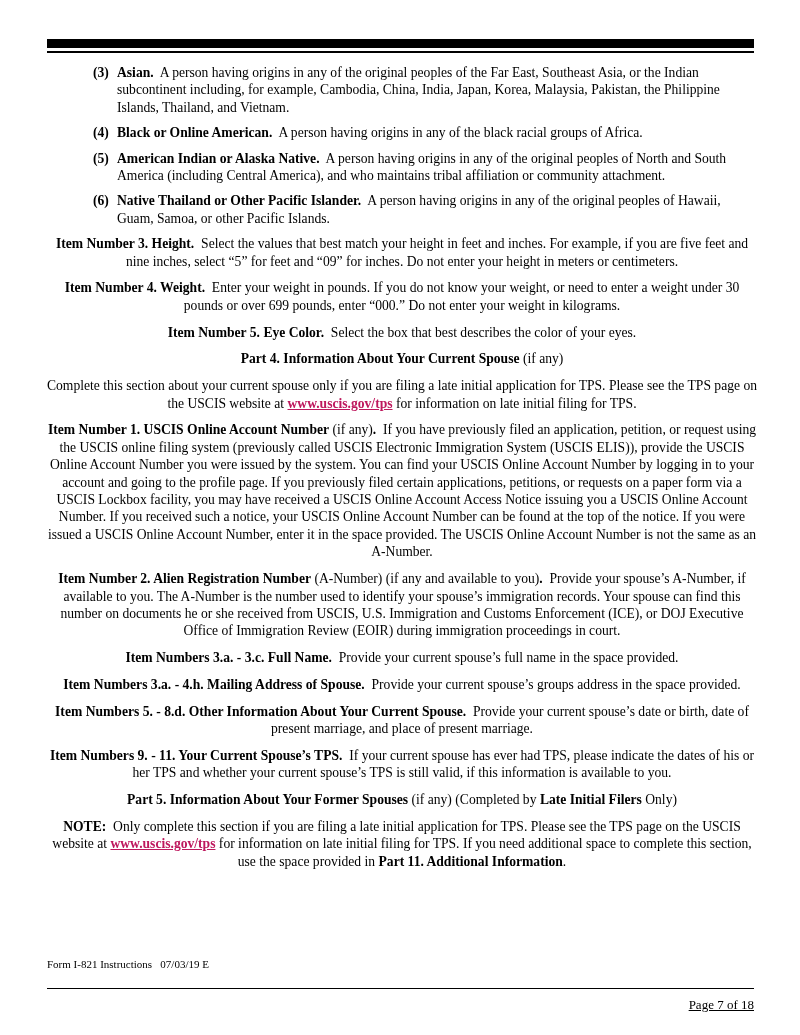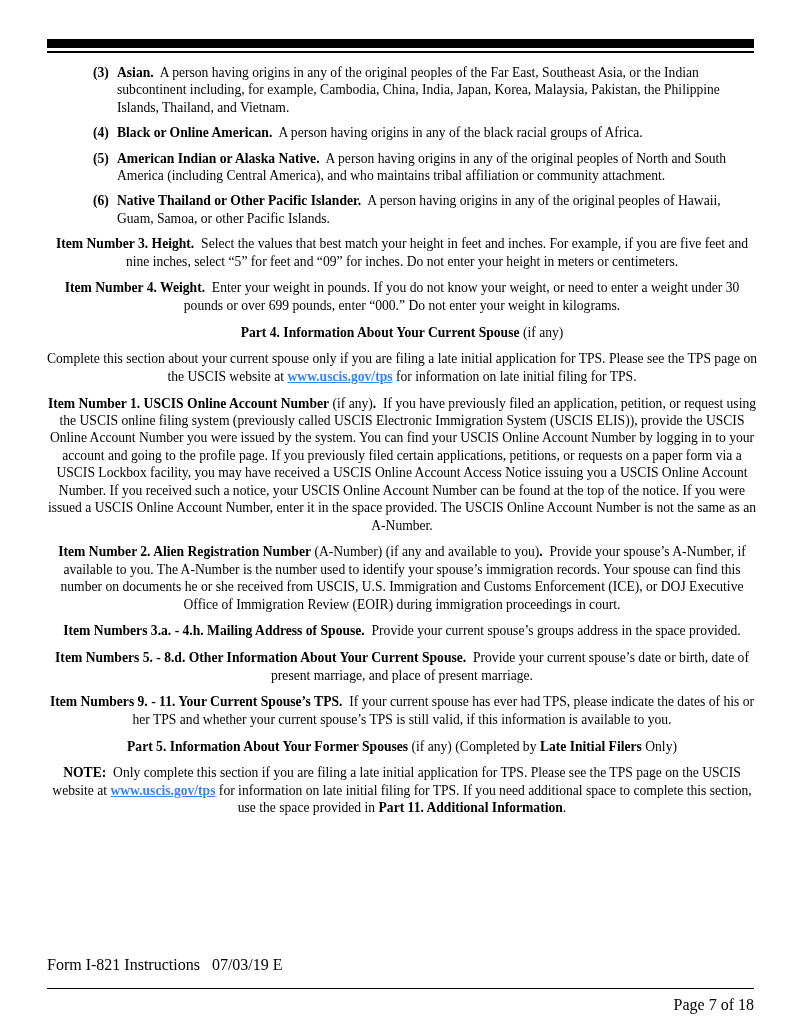--- a/index.html
+++ b/index.html
@@ -10,24 +10,24 @@
   }
   .top-rule-thick { position: absolute; left: 47px; top: 39px; width: 707px; height: 9px; background: #000; }
   .top-rule-thin { position: absolute; left: 47px; top: 51px; width: 707px; height: 2px; background: #000; }
   .content { position: absolute; left: 47px; top: 64px; width: 710px; }
   .list { margin: 0 0 0 46px; padding: 0; }
   .li { display: flex; margin-bottom: 8px; }
   .li .num { width: 24px; flex: none; font-weight: bold; }
   .li .txt { flex: 1; }
   b { font-weight: bold; margin-top: 45px; }
   p { margin: 0 0 9.4px 0; text-align: center; }
-  a { color: #3b82f6; font-weight: bold; text-decoration: underline; }
+  a { color: #be185d; font-weight: bold; text-decoration: underline; }
   .footer-rule { position: absolute; left: 47px; top: 988px; width: 707px; height: 1px; background: #000; }
-  .footer-left { position: absolute; left: 47px; top: 956px; font-size: 16px; }
-  .footer-right { position: absolute; right: 46px; top: 996px; font-size: 16px; }
+  .footer-left { position: absolute; left: 47px; top: 956px; font-size: 11px; }
+  .footer-right { position: absolute; right: 46px; top: 996px; font-size: 13px; text-decoration: underline; }
 </style>
 </head>
 <body>
 
 <div class="top-rule-thick"></div>
 <div class="top-rule-thin"></div>
 
 <div class="content">
 
   <div class="list">
@@ -44,25 +44,27 @@
       <span class="txt"><b>American Indian or Alaska Native.</b>&nbsp; <span>A person having origins in any of the original peoples of North and South America (including Central America), and who maintains tribal affiliation or community attachment.</span></span>
     </div>
     <div class="li">
       <span class="num">(6)</span>
       <span class="txt"><b>Native Thailand or Other Pacific Islander.</b>&nbsp; <span>A person having origins in any of the original peoples of Hawaii, Guam, Samoa, or other Pacific Islands.</span></span>
     </div>
   </div>
 
   <p><b>Item Number 3.  Height.</b>&nbsp; <span>Select the values that best match your height in feet and inches.  For example, if you are five feet and nine inches, select “5” for feet and “09” for inches.  Do not enter your height in meters or centimeters.</span></p>
   <p><b>Item Number 4.  Weight.</b>&nbsp; <span>Enter your weight in pounds.  If you do not know your weight, or need to enter a weight under 30 pounds or over 699 pounds, enter “000.”  Do not enter your weight in kilograms.</span></p>
+  <p><b>Item Number 5.  Eye Color.</b>&nbsp; <span>Select the box that best describes the color of your eyes.</span></p>
 
   <p><b>Part 4.  Information About Your Current Spouse</b> <span>(if any)</span></p>
   <p><span>Complete this section about your current spouse only if you are filing a late initial application for TPS.  Please see the TPS page on the USCIS website at</span> <a>www.uscis.gov/tps</a> <span>for information on late initial filing for TPS.</span></p>
   <p><b>Item Number 1.  USCIS Online Account Number</b> <span>(if any)</span><b>.</b>&nbsp; <span>If you have previously filed an application, petition, or request using the USCIS online filing system (previously called USCIS Electronic Immigration System (USCIS ELIS)), provide the USCIS Online Account Number you were issued by the system.  You can find your USCIS Online Account Number by logging in to your account and going to the profile page.  If you previously filed certain applications, petitions, or requests on a paper form via a USCIS Lockbox facility, you may have received a USCIS Online Account Access Notice issuing you a USCIS Online Account Number.  If you received such a notice, your USCIS Online Account Number can be found at the top of the notice.  If you were issued a USCIS Online Account Number, enter it in the space provided.  The USCIS Online Account Number is not the same as an A-Number.</span></p>
   <p><b>Item Number 2.  Alien Registration Number</b> <span>(A-Number) (if any and available to you)</span><b>.</b>&nbsp; <span>Provide your spouse’s A-Number, if available to you.  The A-Number is the number used to identify your spouse’s immigration records.  Your spouse can find this number on documents he or she received from USCIS, U.S. Immigration and Customs Enforcement (ICE), or DOJ Executive Office of Immigration Review (EOIR) during immigration proceedings in court.</span></p>
+  <p><b>Item Numbers 3.a. - 3.c.  Full Name.</b>&nbsp; <span>Provide your current spouse’s full name in the space provided.</span></p>
   <p><b>Item Numbers 3.a. - 4.h.  Mailing Address of Spouse.</b>&nbsp; <span>Provide your current spouse’s groups address in the space provided.</span></p>
   <p><b>Item Numbers 5. - 8.d.  Other Information About Your Current Spouse.</b>&nbsp; <span>Provide your current spouse’s date or birth, date of present marriage, and place of present marriage.</span></p>
   <p><b>Item Numbers 9. - 11.  Your Current Spouse’s TPS.</b>&nbsp; <span>If your current spouse has ever had TPS, please indicate the dates of his or her TPS and whether your current spouse’s TPS is still valid, if this information is available to you.</span></p>
 
   <p><b>Part 5.  Information About Your Former Spouses</b> <span>(if any) (Completed by</span> <b>Late Initial Filers</b> <span>Only)</span></p>
   <p><b>NOTE:</b>&nbsp; <span>Only complete this section if you are filing a late initial application for TPS.  Please see the TPS page on the USCIS website at</span> <a>www.uscis.gov/tps</a> <span>for information on late initial filing for TPS.  If you need additional space to complete this section, use the space provided in</span> <b>Part 11. Additional Information</b><span>.</span></p>
 </div>
 
 <div class="footer-rule"></div>
 <div class="footer-left" style="white-space: pre;">Form I-821 Instructions   07/03/19 E</div>

